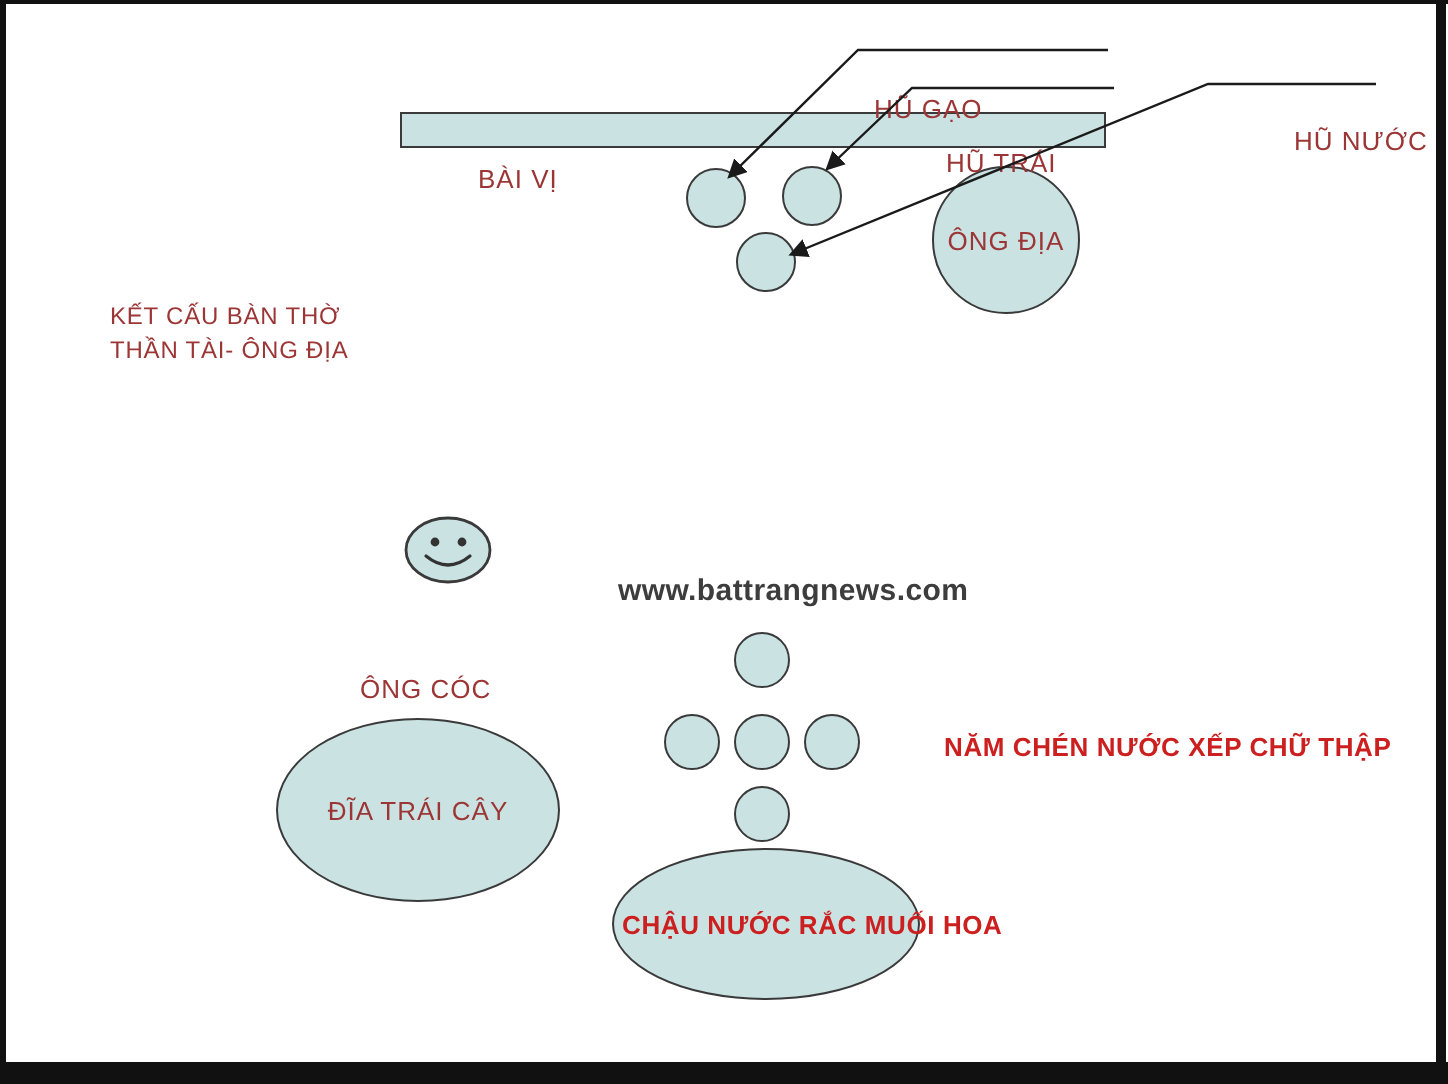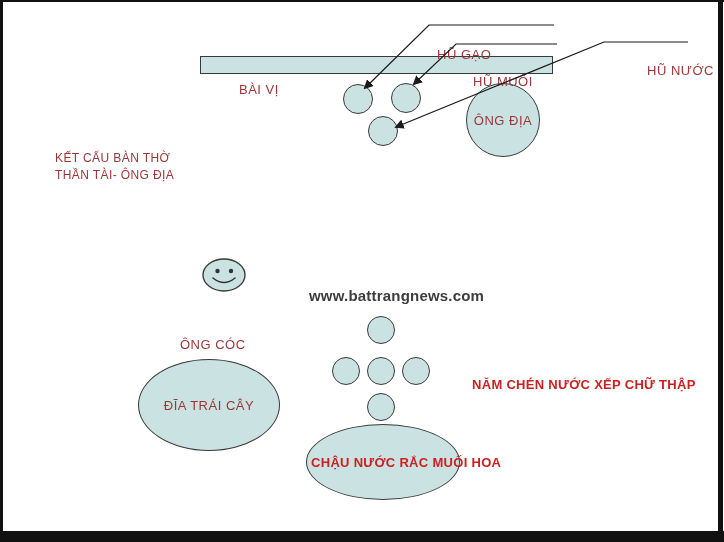--- a/index.html
+++ b/index.html
@@ -49,21 +49,21 @@
 
   #ongcoc-face{position:absolute;left:201px;top:256px;width:46px;height:38px;}
   #lbl-ongcoc{left:180px;top:293px;}
 
   .cup{width:28px;height:28px;}
   #cup-top{left:367px;top:316px;}
   #cup-left{left:332px;top:357px;}
   #cup-center{left:367px;top:357px;}
   #cup-right{left:402px;top:357px;}
   #cup-bottom{left:367px;top:393px;}
-  #lbl-namchen{left:443px;top:377px;padding-left:29px;}
+  #lbl-namchen{left:443px;top:366px;padding-left:29px;}
 
   #e-diatraicay{left:138px;top:359px;width:142px;height:92px;}
   #e-chaunuoc{left:306px;top:424px;width:154px;height:76px;}
   #lbl-chaunuoc{left:311px;top:455px;}
 
   #lines{position:absolute;left:0;top:0;width:724px;height:542px;pointer-events:none;}
 </style>
 </head>
 <body>
 
@@ -78,21 +78,21 @@
   <div class="lbl-abs" id="lbl-baivi">BÀI VỊ</div>
 
   <div class="shape round" id="c-ongdia">
     <span class="lbl">ÔNG ĐỊA</span>
   </div>
 
   <div class="shape round" id="c-gao"></div>
   <div class="shape round" id="c-muoi"></div>
   <div class="shape round" id="c-nuoc"></div>
   <div class="lbl-abs" id="lbl-gao">HŨ GẠO</div>
-  <div class="lbl-abs" id="lbl-muoi">HŨ MUỐI</div>
+  <div class="lbl-abs" id="lbl-muoi">HŨ TRÁI</div>
   <div class="lbl-abs" id="lbl-nuoc">HŨ NƯỚC</div>
 
   <div id="caption">
     <div>KẾT CẤU BÀN THỜ</div>
     <div>THẦN TÀI- ÔNG ĐỊA</div>
   </div>
 
   <div id="watermark">www.battrangnews.com</div>
 
 

